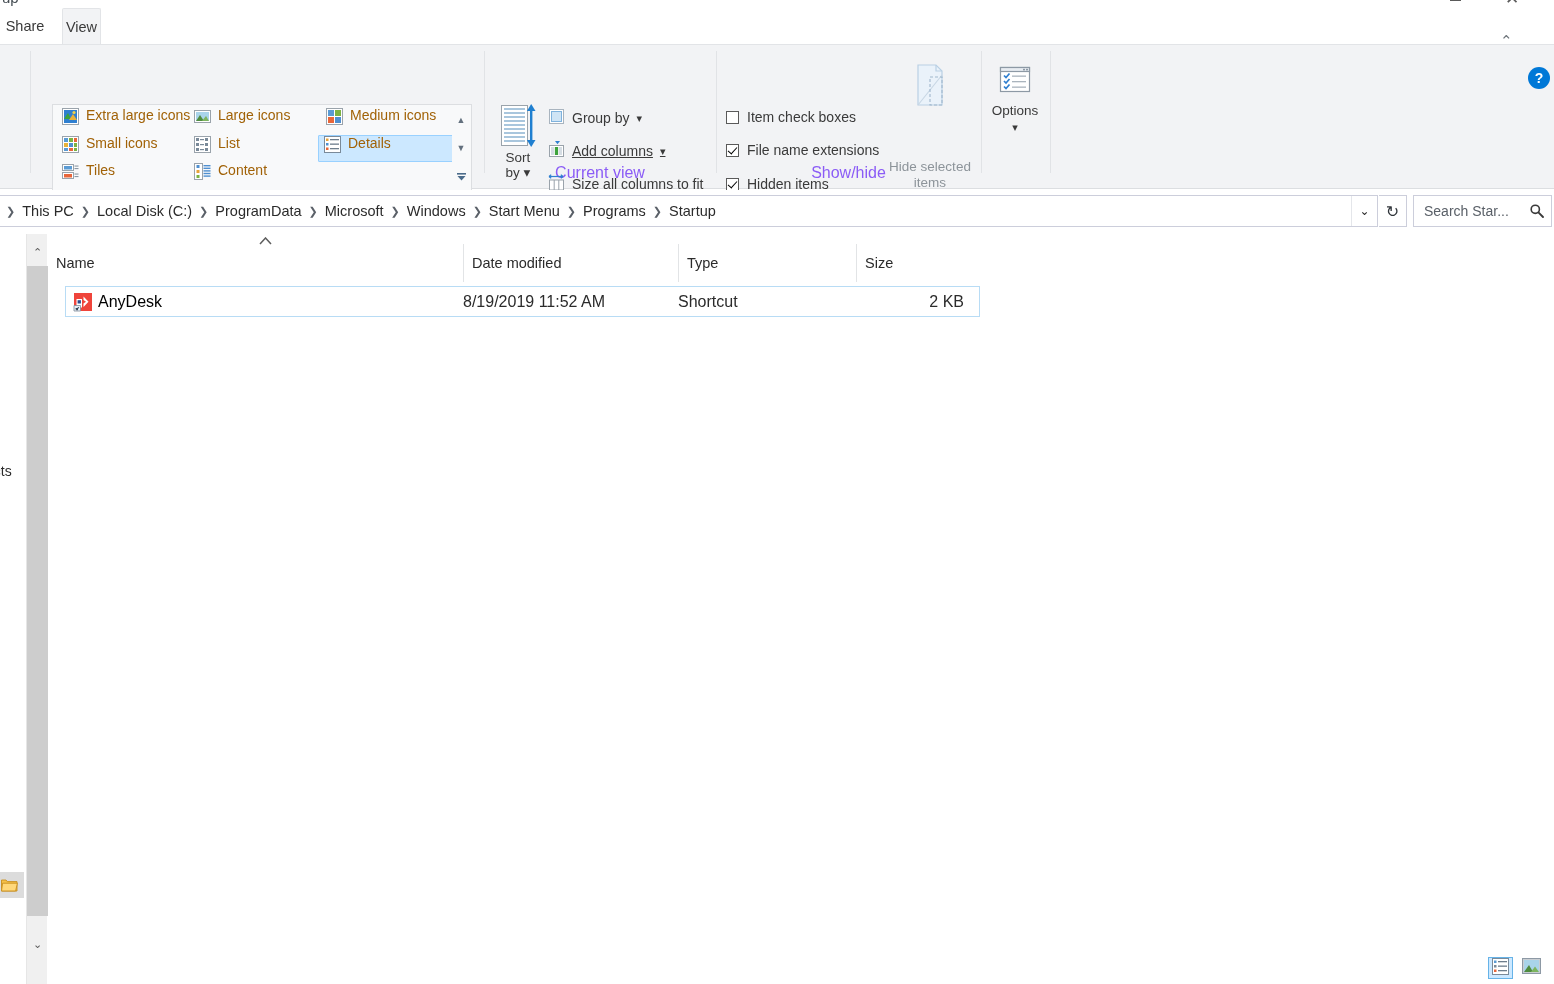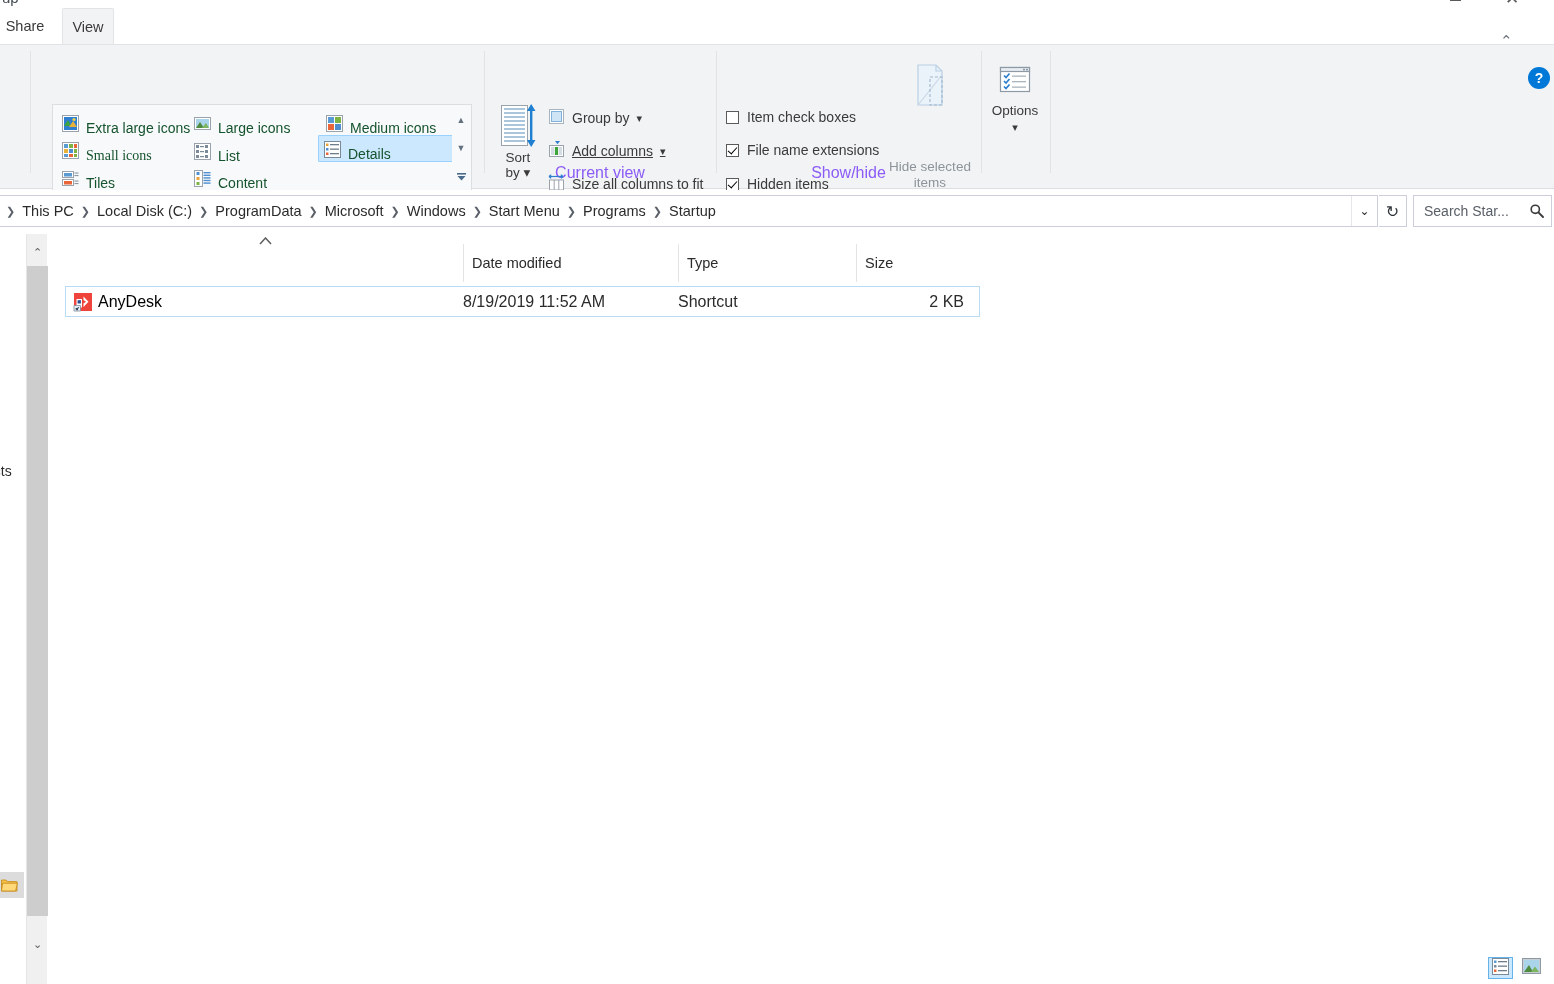--- a/index.html
+++ b/index.html
@@ -45,21 +45,21 @@
     background: #ffffff;
   }
   .tab {
     position: absolute; top: 0; height: 36px;
     display: flex; align-items: center; justify-content: center;
     font-size: 14.5px; color: #3a3a3a; cursor: default;
     padding: 0 14px;
   }
   .tab.share { left: -10px; width: 70px; }
   .tab.view {
-    left: 62px; width: 52px;
+    left: 62px; width: 39px;
     background: #f2f3f5;
     border: 1px solid #e2e4e7; border-bottom: none;
     border-radius: 2px 2px 0 0;
   }
 
   
   .ribbon {
     position: absolute; left: 0; top: 44px; width: 1554px; height: 145px;
     background: #f2f3f5;
     border-top: 1px solid #e2e4e7;
@@ -91,23 +91,23 @@
   }
 
   
   .layout-box {
     position: absolute; left: 52px; top: 59px;
     width: 420px; height: 87px;
     border: 1px solid #dcdee1; background: #f8f9fa;
   }
   .lay-item {
     position: absolute; height: 27px;
-    display: flex; align-items: flex-end; gap: 7px;
+    display: flex; align-items: flex-start; gap: 7px;
     padding: 0 5px; white-space: nowrap;
-    font-size: 14px; color: #14532d; cursor: default;
+    font-size: 14px; color: #a16207; cursor: default;
   }
   .lay-item.selected {
     background: #cce8ff; border: 1px solid #99d1ff; border-radius: 1px;
   }
   .lay-lbl { line-height: 1; }
 
   
   .gal-scroll {
     position: absolute; left: 452px; top: 59px;
     width: 20px; height: 87px;
@@ -358,21 +358,21 @@
             <rect x="0.5" y="0.5" width="16" height="16" fill="#fff" stroke="#9aa3ab"></rect>
             <rect x="2" y="2" width="6" height="6" fill="#5a9bd4"></rect>
             <rect x="9" y="2" width="6" height="6" fill="#7cb342"></rect>
             <rect x="2" y="9" width="6" height="6" fill="#e8663a"></rect>
             <rect x="9" y="9" width="6" height="6" fill="#4f8fd0"></rect>
           </svg>
         </span>
         <span class="lay-lbl">Medium icons</span>
       </div>
 
-      <div class="lay-item" style="left:4px; top:31px; width:122px;font-family:Liberation Serif, serif;">
+      <div class="lay-item" style="left:4px; top:31px; width:122px;">
         <span>
           <svg width="17" height="17" viewBox="0 0 17 17">
             <rect x="0.5" y="0.5" width="16" height="16" fill="#fff" stroke="#9aa3ab"></rect>
             <rect x="2" y="2" width="4" height="4" fill="#5a9bd4"></rect>
             <rect x="7" y="2" width="4" height="4" fill="#7cb342"></rect>
             <rect x="12" y="2" width="3" height="4" fill="#e8663a"></rect>
             <rect x="2" y="7" width="4" height="4" fill="#e8b23a"></rect>
             <rect x="7" y="7" width="4" height="4" fill="#4f8fd0"></rect>
             <rect x="12" y="7" width="3" height="4" fill="#7cb342"></rect>
             <rect x="2" y="12" width="4" height="3" fill="#5a9bd4"></rect>
@@ -649,20 +649,23 @@
   </div>
 
   <div class="filelist">
 
     <div class="sort-ind">
       <svg width="13" height="8" viewBox="0 0 13 8">
           <path d="M1 7 L6.5 1 L12 7" fill="none" stroke="#5d5d5d" stroke-width="1.5"></path>
         </svg>
     </div>
 
+    <div class="col-head first" style="left:0px;   width:415px;">
+        <span class="ch-lbl">Name</span>
+      </div>
     <div class="col-head" style="left:630px; width:178px;">
         <span class="ch-lbl">Type</span>
       </div>
     <div class="col-head" style="left:415px; width:215px;">
         <span class="ch-lbl">Date modified</span>
       </div>
     <div class="col-head" style="left:808px; width:125px;">
         <span class="ch-lbl">Size</span>
       </div>
 

